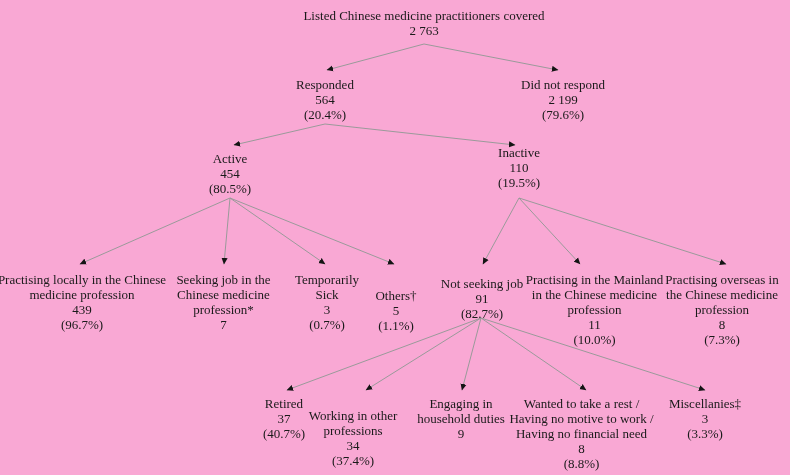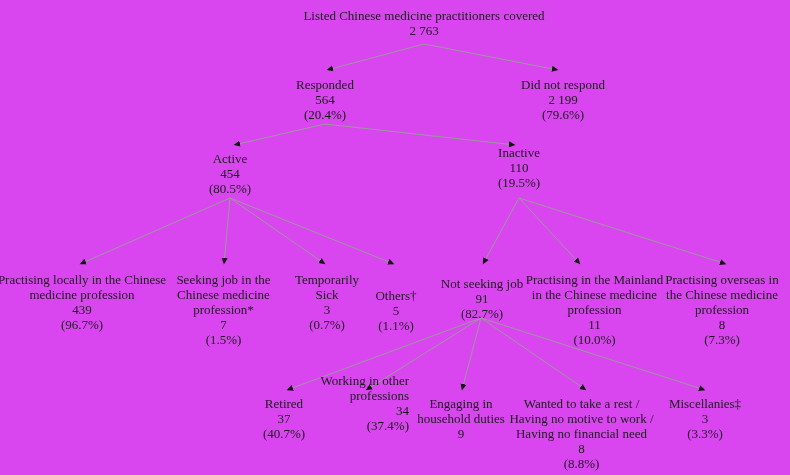--- a/index.html
+++ b/index.html
@@ -1,19 +1,19 @@
 <!DOCTYPE html>
 <html><head>
 <meta charset="utf-8">
 <style>
   html,body{margin:0;padding:0;background:#fff;}
   .canvas{
     position:relative;
     width:790px;height:475px;
-    background:#d946ef;
+    background:#f9a8d4;
     font-family:"Liberation Serif", serif;
     font-size:13px;line-height:15px;
     color:#1a1a1a;
     overflow:hidden;
   }
   .edges{position:absolute;left:0;top:0;width:790px;height:475px;}
   .node{position:absolute;text-align:center;}
   .node span{display:block;}
 </style>
 </head>
@@ -75,21 +75,20 @@
   </div>
 
   <div class="node" style="left:-3px;top:272px;width:170px;">
     <span>Practising locally in the Chinese medicine profession</span>
     <span>439</span>
     <span>(96.7%)</span>
   </div>
   <div class="node" style="left:166px;top:272px;width:115px;">
     <span>Seeking job in the Chinese medicine profession*</span>
     <span>7</span>
-    <span>(1.5%)</span>
   </div>
   <div class="node" style="left:285px;top:272px;width:84px;">
     <span>Temporarily Sick</span>
     <span>3</span>
     <span>(0.7%)</span>
   </div>
   <div class="node" style="left:361px;top:272px;width:70px;margin-top:16px;">
     <span>Others†</span>
     <span>5</span>
     <span>(1.1%)</span>
@@ -108,21 +107,21 @@
     <span>Practising overseas in the Chinese medicine profession</span>
     <span>8</span>
     <span>(7.3%)</span>
   </div>
 
   <div class="node" style="left:249px;top:396px;width:70px;">
     <span>Retired</span>
     <span>37</span>
     <span>(40.7%)</span>
   </div>
-  <div class="node" style="left:297px;top:373px;width:112px;text-align:right;">
+  <div class="node" style="left:297px;top:408px;width:112px;">
     <span>Working in other professions</span>
     <span>34</span>
     <span>(37.4%)</span>
   </div>
   <div class="node" style="left:405px;top:396px;width:112px;">
     <span>Engaging in household duties</span>
     <span>9</span>
   </div>
   <div class="node" style="left:504px;top:396px;width:155px;">
     <span>Wanted to take a rest / Having no motive to work / Having no financial need</span>

